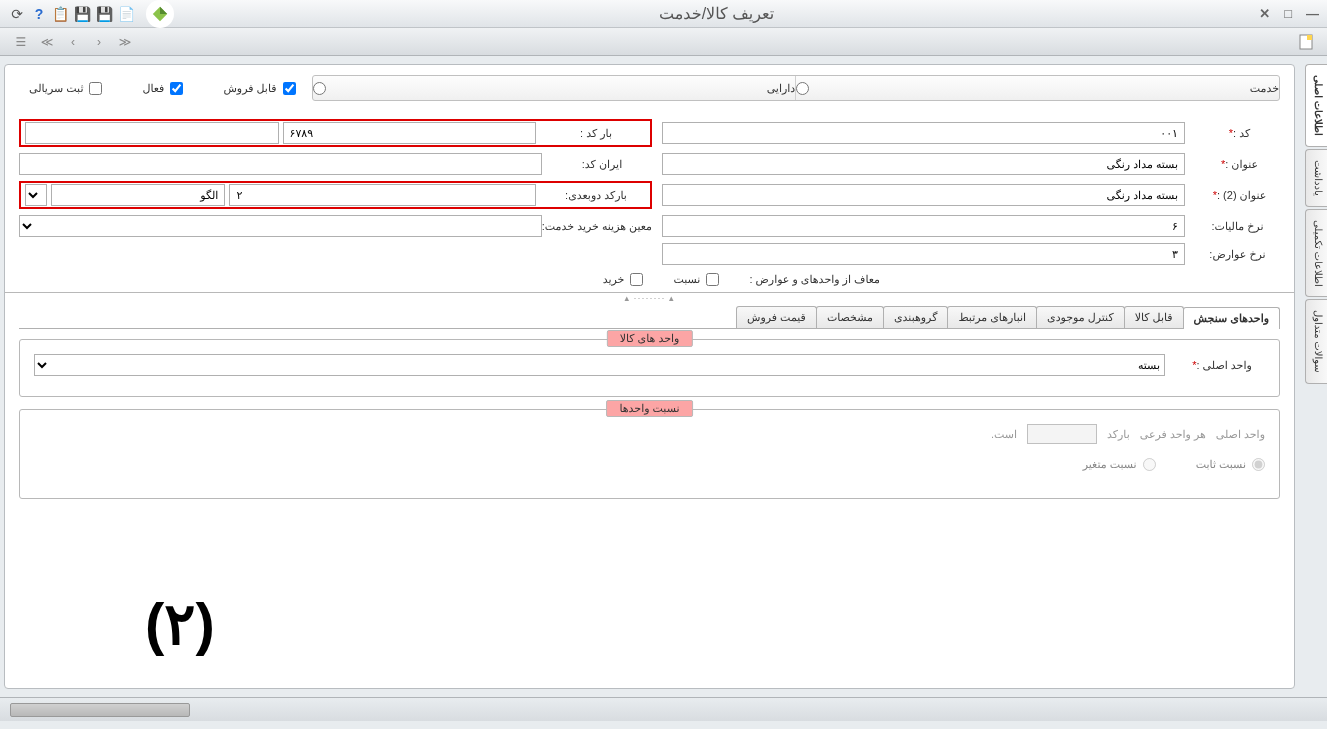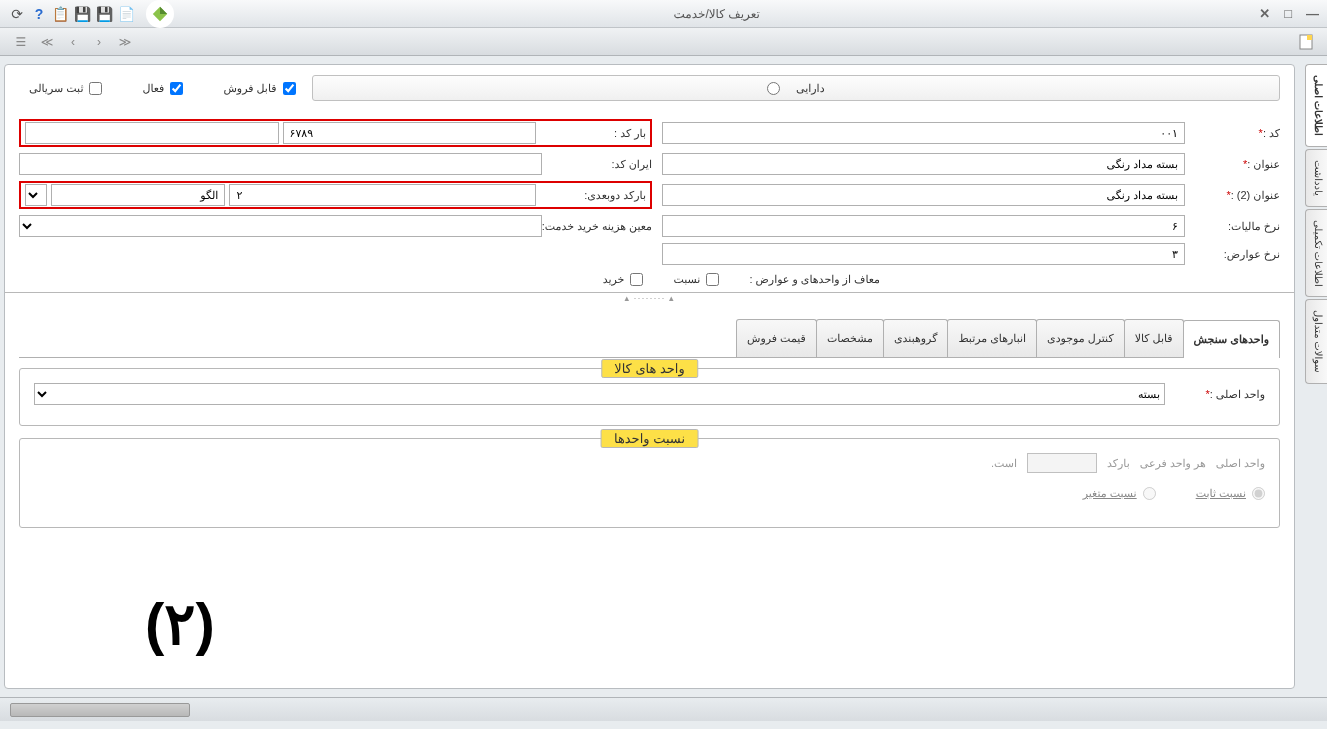--- a/index.html
+++ b/index.html
@@ -13,21 +13,21 @@
   direction: rtl;
 }
 .titlebar {
   height: 28px;
   background: linear-gradient(to bottom, #f8f9fa 0%, #e0e4e8 100%);
   display: flex;
   align-items: center;
   padding: 0 8px;
   border-bottom: 1px solid #c0c4c8;
 }
-.titlebar .title { flex: 1; text-align: center; color: #555; font-size: 12px; }
+.titlebar .title { flex: 1; text-align: center; color: #555; font-size: 16px; }
 .titlebar .win-controls { display: flex; gap: 14px; direction: ltr; }
 .titlebar .win-controls span { cursor: pointer; color: #666; font-size: 13px; font-weight: bold; }
 .titlebar .right-icons { display: flex; gap: 4px; align-items: center; direction: ltr; }
 .titlebar .ticon { width: 18px; height: 18px; display: inline-flex; align-items: center; justify-content: center; font-size: 14px; cursor: pointer; }
 .app-logo {
   width: 28px; height: 28px; margin-left: 6px;
   background: #fff; border-radius: 14px;
   display: inline-flex; align-items: center; justify-content: center;
 }
 .app-logo svg { width: 18px; height: 18px; }
@@ -91,39 +91,39 @@
   display: flex;
   border: 1px solid #c0c0c0;
   border-radius: 3px;
   height: 26px;
   background: linear-gradient(to bottom, #fdfdfd, #f0f0f0);
 }
 .type-cell {
   flex: 1;
   display: flex;
   align-items: center;
-  justify-content: center;
+  justify-content: space-between;
   gap: 16px;
   border-left: 1px solid #d0d0d0;
   color: #333;
   cursor: pointer;
 }
 .type-cell:last-child { border-left: none; }
 .type-cell input[type=radio] { cursor: pointer; }
 .chk-group { display: flex; align-items: center; gap: 40px; padding: 0 10px; }
 .chk-item { display: flex; align-items: center; gap: 6px; color: #333; }
 .chk-item input { cursor: pointer; }
 .form-grid {
   display: grid;
   grid-template-columns: 85px 1fr 100px 1fr;
   gap: 6px 10px;
   align-items: center;
   margin-bottom: 8px;
 }
-.lbl { color: #333; text-align: right; font-size: 11px; white-space: nowrap; }
+.lbl { color: #333; text-align: center; font-size: 11px; white-space: nowrap; }
 .lbl .req { color: #c00; margin-left: 4px; }
 .inp {
   width: 100%;
   height: 22px;
   border: 1px solid #b0b0b0;
   background: #fff;
   padding: 0 6px;
   font-family: inherit;
   font-size: 11px;
   direction: rtl;
@@ -165,59 +165,58 @@
   color: #999;
   letter-spacing: 1px;
   cursor: row-resize;
 }
 .inner-tabs {
   display: flex;
   border-bottom: 1px solid #b0b0b0;
   margin-bottom: 10px;
 }
 .inner-tab {
-  padding: 12px 10px;
+  padding: 4px 10px;
   border: 1px solid #b0b0b0;
   border-bottom: none;
   background: linear-gradient(to bottom, #f8f8f8, #e8e8e8);
   cursor: pointer;
   font-size: 11px;
   border-radius: 3px 3px 0 0;
   margin-left: -1px;
   color: #333;
-  margin-top: 13px;
 }
 .inner-tab.active { background: #fff; font-weight: bold; position: relative; top: 1px; }
 .fieldset {
   border: 1px solid #b8b8b8;
   border-radius: 3px;
   padding: 14px;
   margin-bottom: 12px;
   position: relative;
 }
 .fieldset .legend {
   position: absolute;
   top: -10px;
   right: 50%;
   transform: translateX(50%);
-  background: #fde047;
+  background: #fca5a5;
   border: 1px solid #b8b8b8;
   padding: 1px 12px;
-  font-size: 13px;
+  font-size: 11px;
   color: #333;
   border-radius: 2px;
   margin-left: 28px;
 }
 .unit-row { display: flex; align-items: center; gap: 10px; margin-bottom: 6px; }
 .unit-row .lbl { flex: 0 0 90px; }
 .unit-row .sel { flex: 1; }
 .ratio-text { color: #999; display: flex; align-items: center; gap: 10px; margin-bottom: 14px; }
 .ratio-text .inp-sm { width: 70px; height: 20px; border: 1px solid #c0c0c0; background: #f4f4f4; }
 .radio-row { display: flex; gap: 40px; color: #888; }
-.radio-row label { display: flex; align-items: center; gap: 6px; cursor: pointer; text-decoration: underline; }
+.radio-row label { display: flex; align-items: center; gap: 6px; cursor: pointer; }
 .big-num {
   position: absolute;
   bottom: 30px;
   left: 140px;
   font-size: 58px;
   font-weight: bold;
   color: #000;
   direction: ltr;
 }
 .statusbar {
@@ -284,20 +283,24 @@
     <div class="side-tab">یادداشت</div>
     <div class="side-tab">اطلاعات تکمیلی</div>
     <div class="side-tab">سوالات متداول</div>
   </div>
 
   <div class="panel">
 
     <div class="top-row">
       <div class="type-group">
         <label class="type-cell">
+          <span>خدمت</span>
+          <input type="radio" name="ptype" style="">
+        </label>
+        <label class="type-cell">
           <span>دارایی</span>
           <input type="radio" name="ptype" style="">
         </label>
       </div>
       <div class="chk-group">
         <label class="chk-item">
           <input type="checkbox" checked="" style="">
           <span>قابل فروش</span>
         </label>
         <label class="chk-item">

